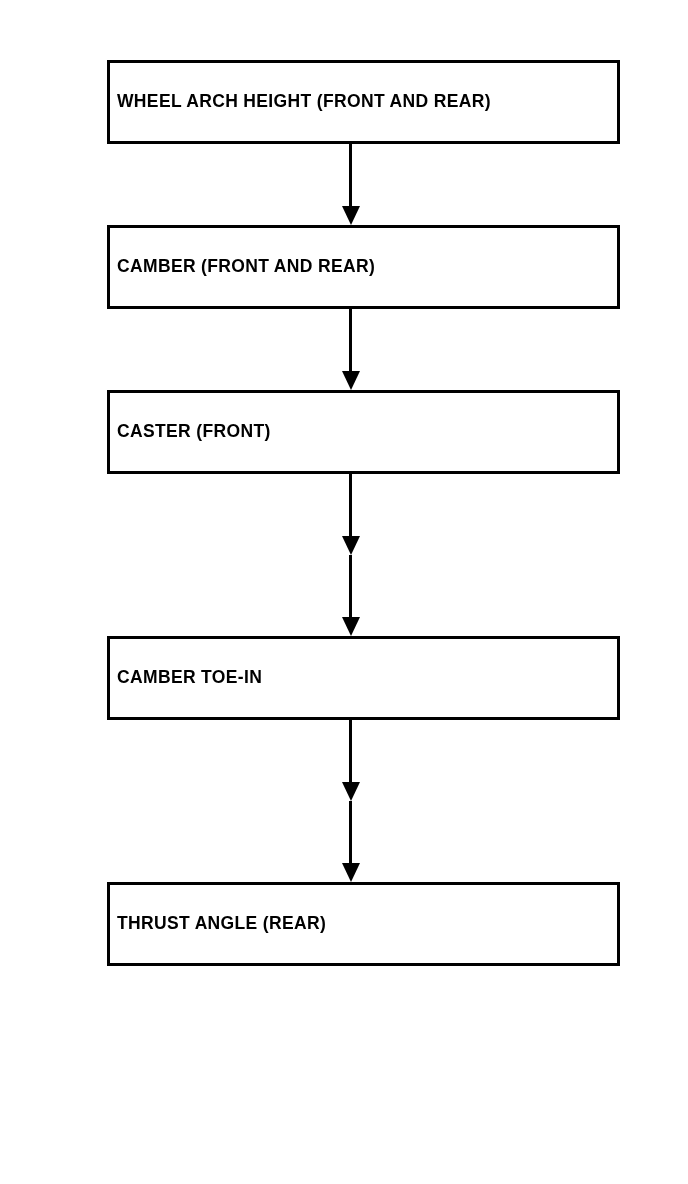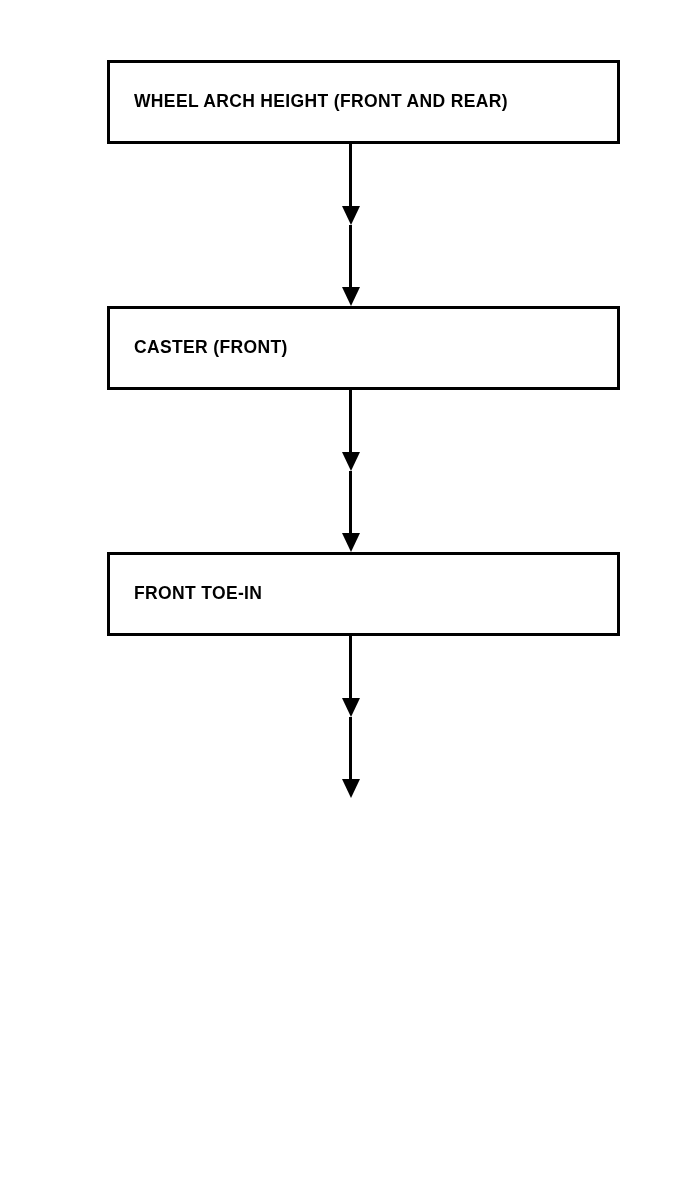--- a/index.html
+++ b/index.html
@@ -38,21 +38,21 @@
 
   .node {
     box-sizing: border-box;
     width: 513px;
     height: 84px;
     border: 3px solid #000000;
     background: #ffffff;
     display: flex;
     align-items: center;
     justify-content: flex-start;
-    padding-left: 24px;
+    padding-left: 7px;
     padding-right: 14px;
   }
 
   .node-label {
     font-family: "Liberation Sans", sans-serif;
     font-size: 17.5px;
     font-weight: bold;
     color: #000000;
     letter-spacing: 0.35px;
     line-height: 1;
@@ -94,20 +94,25 @@
       <div class="node">
         <span class="node-label">WHEEL ARCH HEIGHT (FRONT AND REAR)</span>
       </div>
     </div>
 
     <div class="connector">
       <div class="shaft"></div>
       <div class="head"></div>
     </div>
 
+    <div class="node-wrap">
+      <div class="node">
+        <span class="node-label">CAMBER (FRONT AND REAR)</span>
+      </div>
+    </div>
 
     <div class="connector">
       <div class="shaft"></div>
       <div class="head"></div>
     </div>
 
     <div class="node-wrap">
       <div class="node">
         <span class="node-label">CASTER (FRONT)</span>
       </div>
@@ -119,30 +124,35 @@
     </div>
 
 
     <div class="connector">
       <div class="shaft"></div>
       <div class="head"></div>
     </div>
 
     <div class="node-wrap">
       <div class="node">
-        <span class="node-label">FRONT TOE-IN</span>
+        <span class="node-label">CAMBER TOE-IN</span>
       </div>
     </div>
 
     <div class="connector">
       <div class="shaft"></div>
       <div class="head"></div>
     </div>
 
 
     <div class="connector">
       <div class="shaft"></div>
       <div class="head"></div>
     </div>
 
+    <div class="node-wrap">
+      <div class="node">
+        <span class="node-label">THRUST ANGLE (REAR)</span>
+      </div>
+    </div>
 
   </div>
 </div>
 
 </body></html>

